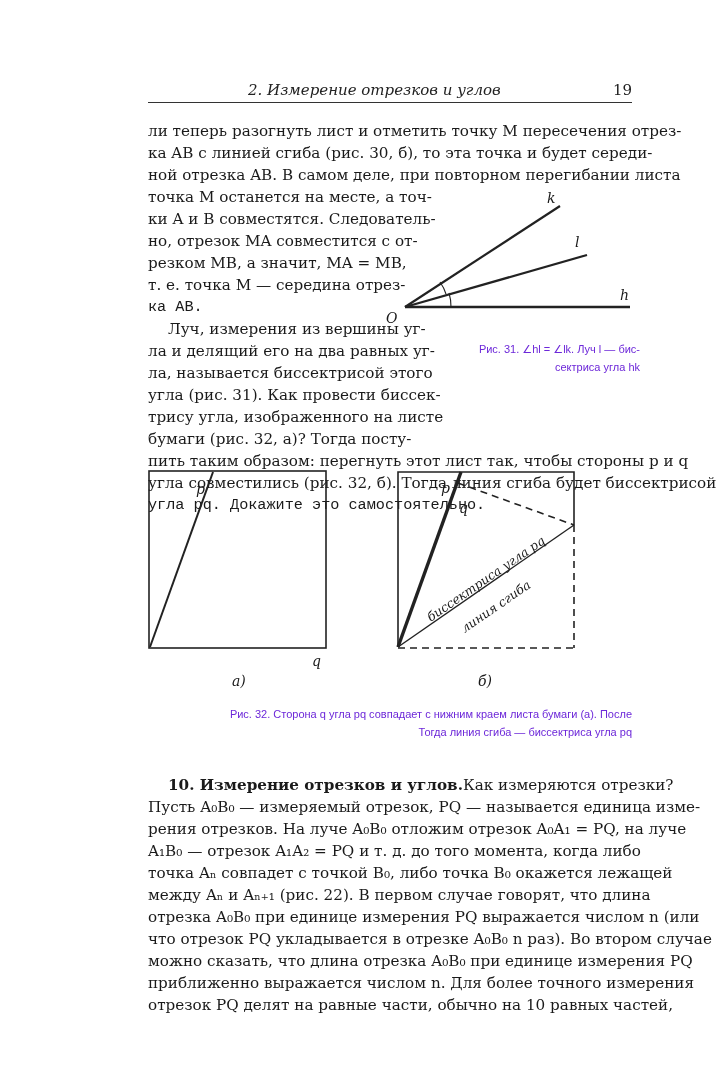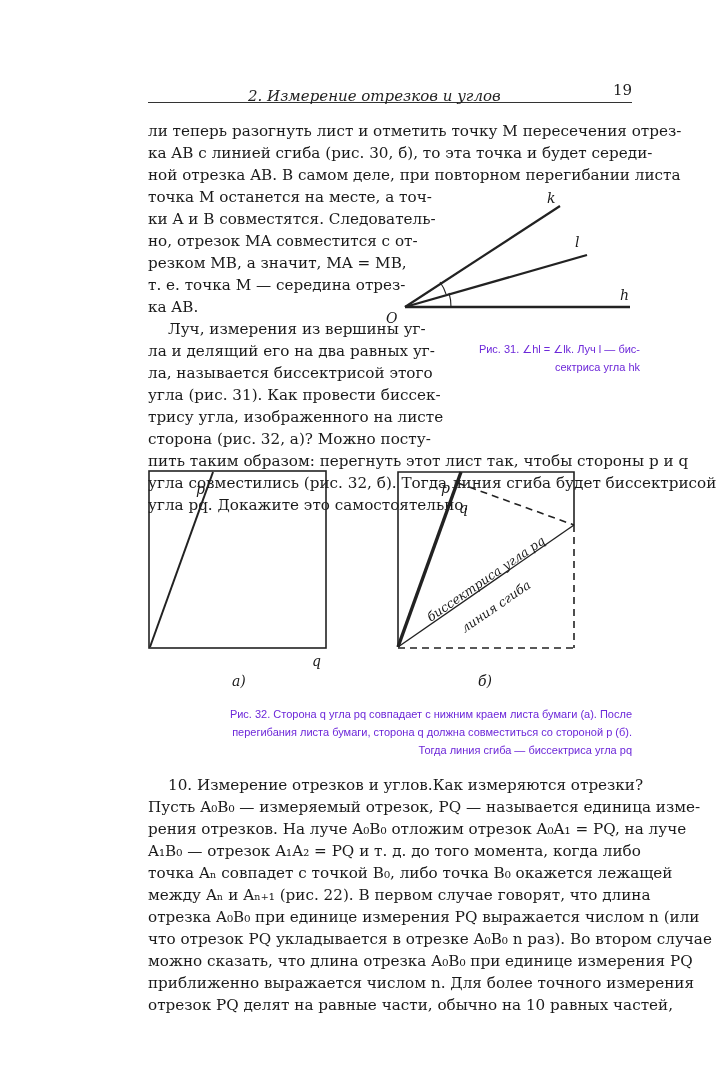--- a/index.html
+++ b/index.html
@@ -1,26 +1,26 @@
 <!DOCTYPE html>
 <html><head>
 <meta charset="utf-8">
 <style>
   html, body { margin:0; padding:0; }
   body { width:720px; height:1080px; background:#ffffff; position:relative; overflow:hidden;
          font-family:"DejaVu Serif","Liberation Serif",serif; color:#1a1a1a; }
   .abs { position:absolute; }
   .header { left:148px; top:80px; width:484px; height:22px; border-bottom:1px solid #333; }
-  .header-title { position:absolute; left:100px; top:1px; font-style:italic; font-size:15px; color:#222;margin-top:6px; }
+  .header-title { position:absolute; left:100px; top:1px; font-style:italic; font-size:15px; color:#222; }
   .header-page { position:absolute; right:0; top:1px; font-size:15px; color:#222; }
   .line { position:absolute; left:148px; width:484px; font-size:15.2px; line-height:22px; white-space:nowrap;
           text-align:justify; text-align-last:justify; }
   .line.short { width:228px; }
   .line.indent { padding-left:20px; box-sizing:border-box; }
-  .line.last { text-align-last:left; }
+  .line.last { text-align-last:left;font-family:Liberation Mono, monospace; }
   .cap { position:absolute; font-family:"Liberation Sans","DejaVu Sans",sans-serif; font-size:11px; color:#6d28d9; line-height:18px; text-align:right; }
   .figlabel { position:absolute; font-style:italic; font-size:14px; }
 </style>
 </head>
 <body>
 
 <div class="abs header">
   <span class="header-title">2. Измерение отрезков и углов</span>
   <span class="header-page">19</span>
 </div>
@@ -36,21 +36,21 @@
   <div class="line short" style="top:274px">т. е. точка M — середина отрез-</div>
   <div class="line short last" style="top:296px">ка AB.</div>
 </div>
 
 <div>
   <div class="line short indent" style="top:318px">Луч, измерения из вершины уг-</div>
   <div class="line short" style="top:340px">ла и делящий его на два равных уг-</div>
   <div class="line short" style="top:362px">ла, называется биссектрисой этого</div>
   <div class="line short" style="top:384px">угла (рис. 31). Как провести биссек-</div>
   <div class="line short" style="top:406px">трису угла, изображенного на листе</div>
-  <div class="line short" style="top:428px">сторона (рис. 32, а)? Можно посту-</div>
+  <div class="line short" style="top:428px">бумаги (рис. 32, а)? Тогда посту-</div>
   <div class="line" style="top:450px">пить таким образом: перегнуть этот лист так, чтобы стороны p и q</div>
   <div class="line" style="top:472px">угла совместились (рис. 32, б). Тогда линия сгиба будет биссектрисой</div>
   <div class="line last" style="top:494px">угла pq. Докажите это самостоятельно.</div>
 </div>
 
 <div class="abs" style="left:380px;top:190px;width:260px;height:130px">
   <svg width="260" height="130" viewBox="0 0 260 130">
     <line x1="25" y1="117" x2="250" y2="117" stroke="#222" stroke-width="2.6"></line>
     <line x1="25" y1="117" x2="207" y2="65" stroke="#222" stroke-width="2.2"></line>
     <line x1="25" y1="117" x2="180" y2="16" stroke="#222" stroke-width="2.2"></line>
@@ -88,27 +88,26 @@
   </svg>
   <span class="figlabel" style="left:45px;top:10px">p</span>
   <span class="figlabel" style="left:63px;top:30px">q</span>
   <span class="figlabel" style="left:28px;top:88px;font-size:12.5px;transform:rotate(-34.5deg);transform-origin:0 0;white-space:nowrap;top:142px">биссектриса угла pq</span>
   <span class="figlabel" style="left:62px;top:153px;font-size:12.5px;transform:rotate(-34.5deg);transform-origin:0 0;white-space:nowrap">линия сгиба</span>
   <span class="figlabel" style="left:82px;top:203px">б)</span>
 </div>
 
 <div class="cap" style="left:148px;top:705px;width:484px">
   <div>Рис. 32. Сторона q угла pq совпадает с нижним краем листа бумаги (а). После</div>
-  <div>перегибания листа бумаги, сторона q должна совместиться со стороной p (б).</div>
   <div>Тогда линия сгиба — биссектриса угла pq</div>
 </div>
 
 <div>
   <div class="line" style="top:774px;padding-left:20px;box-sizing:border-box;display:flex;justify-content:space-between">
-    <span style="font-weight:normal">
+    <span style="font-weight:bold">
       <span>10.</span>
       <span>Измерение отрезков и углов.</span>
     </span>
     <span>Как измеряются отрезки?</span>
   </div>
   <div class="line" style="top:796px">Пусть A₀B₀ — измеряемый отрезок, PQ — называется единица изме-</div>
   <div class="line" style="top:818px">рения отрезков. На луче A₀B₀ отложим отрезок A₀A₁ = PQ, на луче</div>
   <div class="line" style="top:840px">A₁B₀ — отрезок A₁A₂ = PQ и т. д. до того момента, когда либо</div>
   <div class="line" style="top:862px">точка Aₙ совпадет с точкой B₀, либо точка B₀ окажется лежащей</div>
   <div class="line" style="top:884px">между Aₙ и Aₙ₊₁ (рис. 22). В первом случае говорят, что длина</div>

